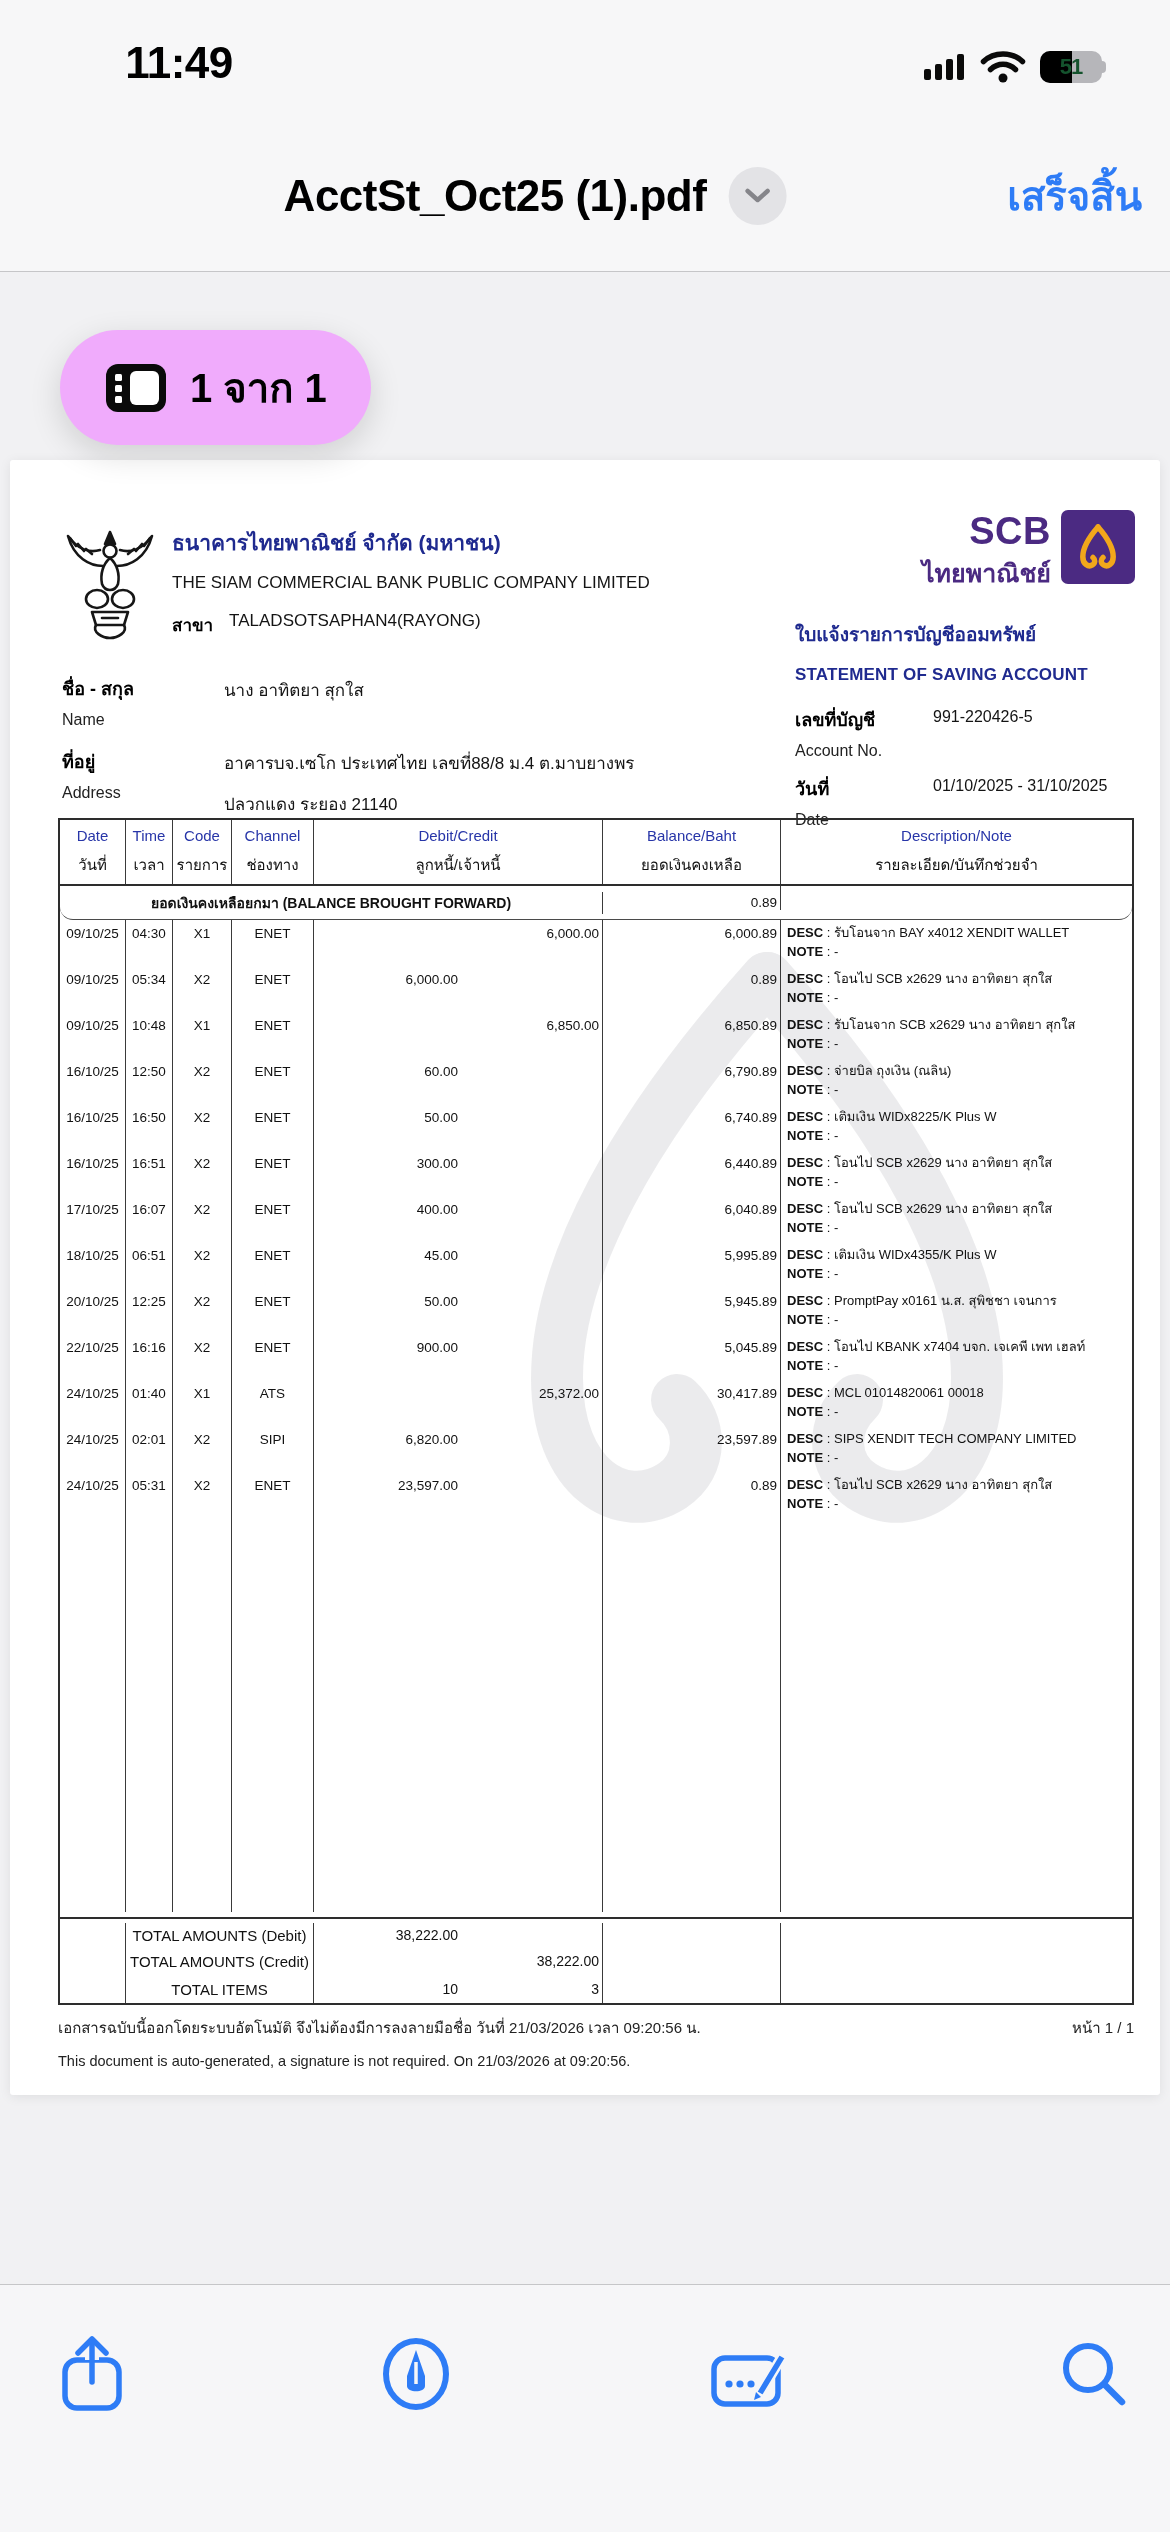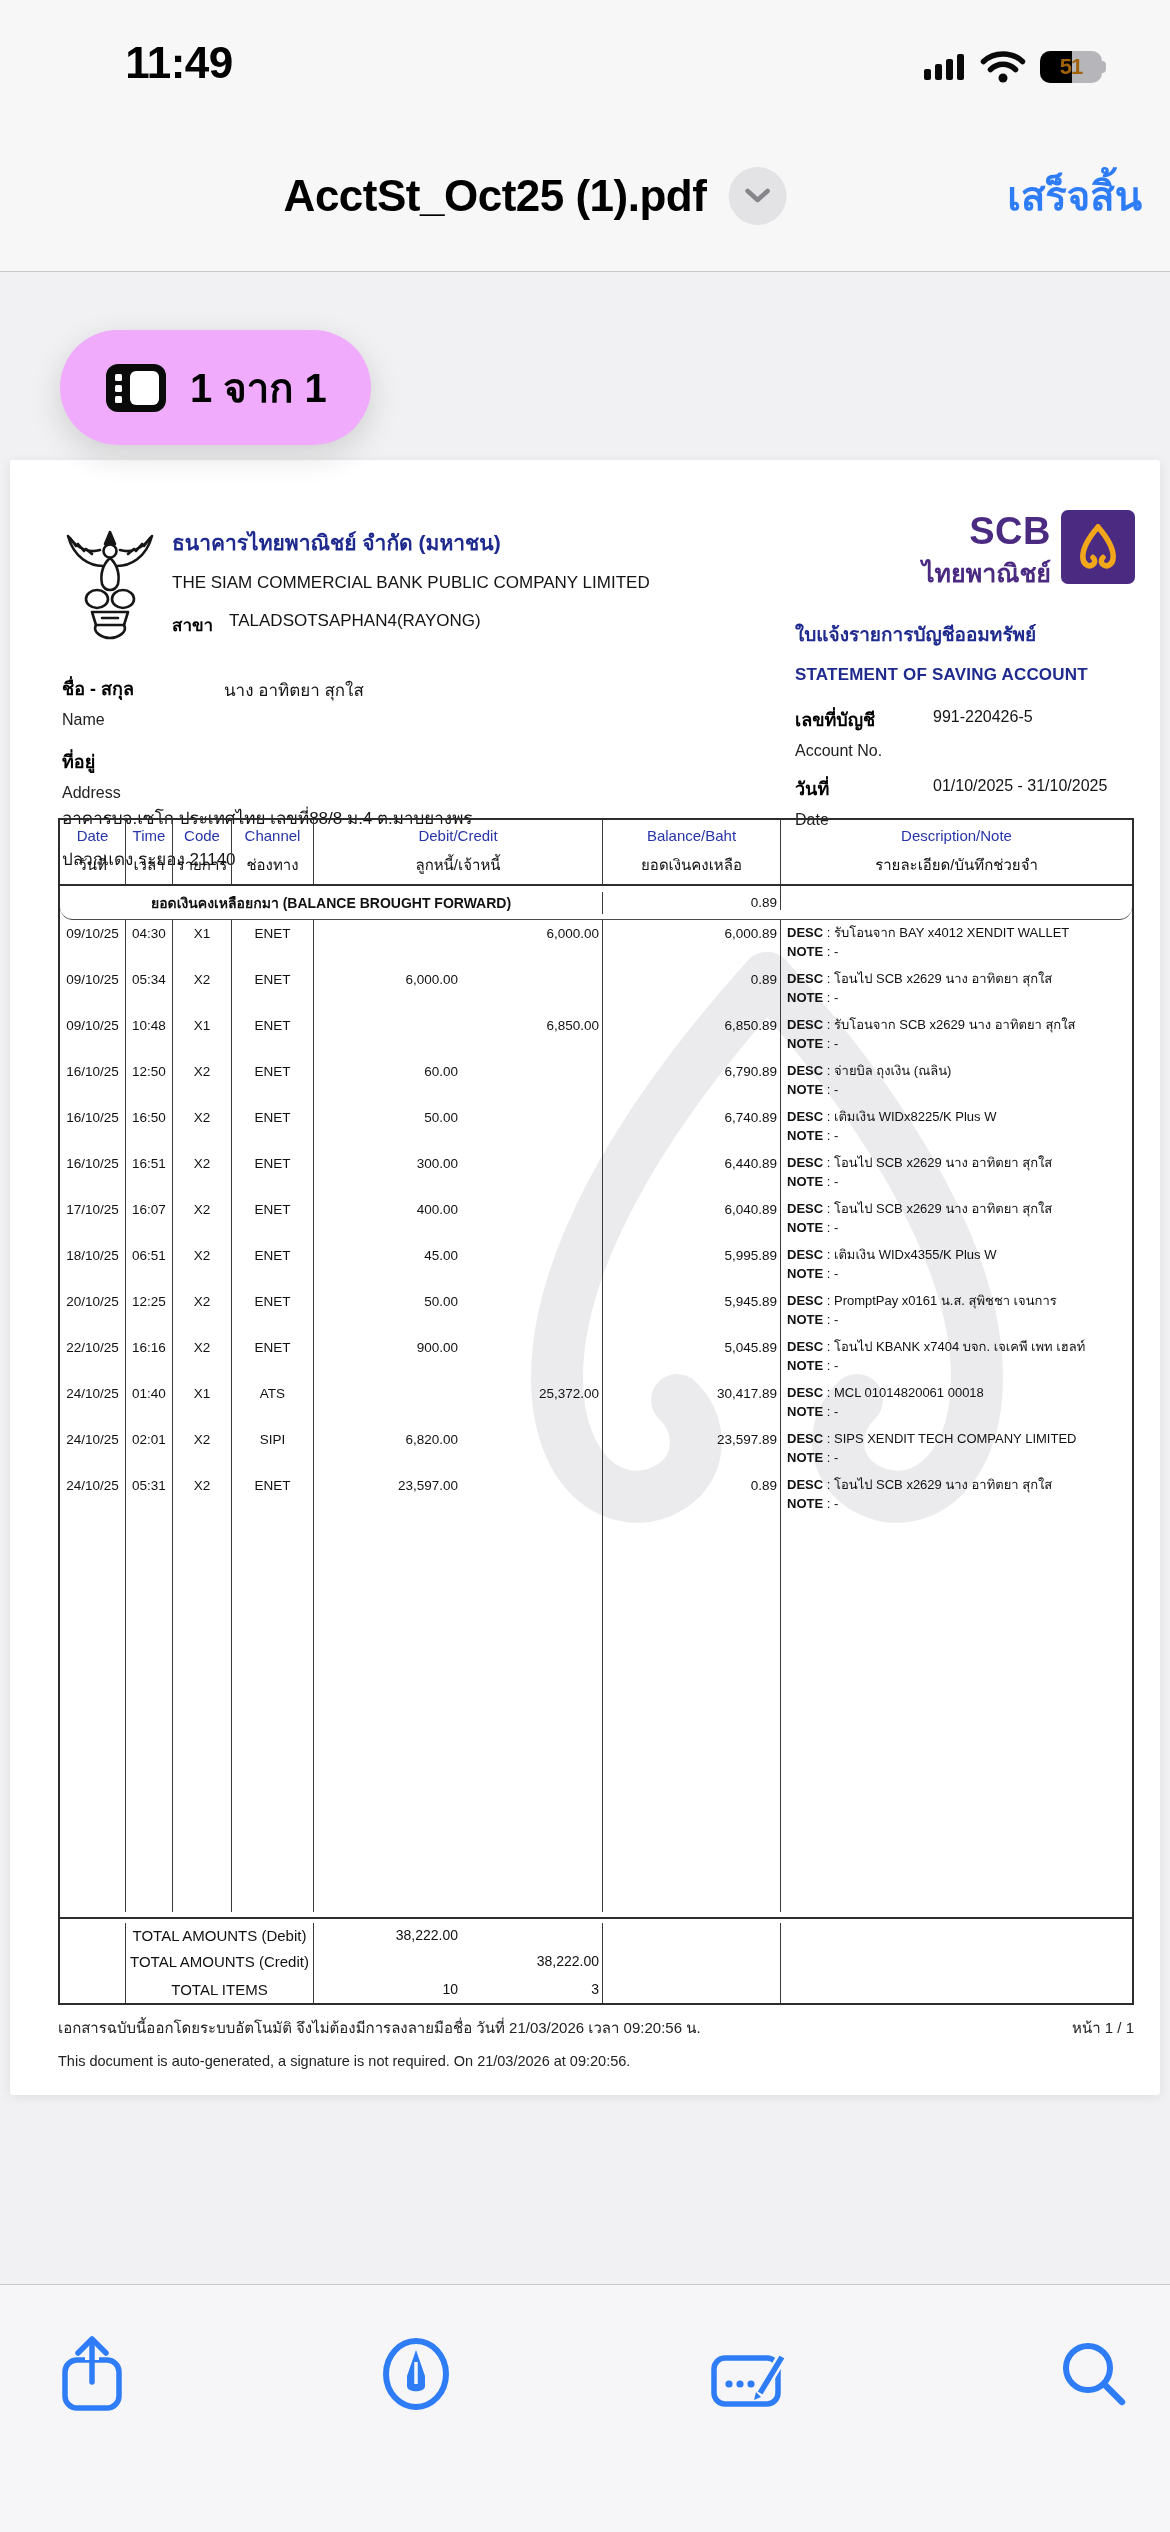--- a/index.html
+++ b/index.html
@@ -16,21 +16,21 @@
   body{font-family:"Liberation Sans",sans-serif;background:#f1f1f3;-webkit-font-smoothing:antialiased;}
   .screen{position:relative;width:1170px;height:2532px;}
 
   
   .statusbar{position:absolute;top:0;left:0;right:0;height:120px;background:#f7f7f8;z-index:30;}
   .s-time{position:absolute;left:94px;top:38px;width:170px;text-align:center;font-size:44px;font-weight:700;color:#000;letter-spacing:-.5px;}
   .s-icons{position:absolute;right:64px;top:50px;display:flex;align-items:center;gap:14px;}
   .batt{position:relative;width:66px;height:32px;}
   .batt-body{position:absolute;left:0;top:0;width:62px;height:32px;border-radius:10px;overflow:hidden;background:#b6b6ba;}
   .batt-fill{position:absolute;left:0;top:0;bottom:0;width:52%;background:#000;}
-  .batt-txt{position:absolute;left:0;top:0;width:62px;height:32px;display:flex;align-items:center;justify-content:center;font-size:22px;font-weight:700;color:#a16207;letter-spacing:-1px;}
+  .batt-txt{position:absolute;left:0;top:0;width:62px;height:32px;display:flex;align-items:center;justify-content:center;font-size:22px;font-weight:700;color:#14532d;letter-spacing:-1px;}
   .batt-cap{position:absolute;right:0;top:10px;width:4px;height:12px;border-radius:0 4px 4px 0;background:#b6b6ba;}
 
   
   .navbar{position:absolute;top:120px;left:0;right:0;height:152px;background:#f7f7f8;z-index:30;border-bottom:1px solid var(--hairline);}
   .titlegroup{position:absolute;left:50%;top:0;height:152px;transform:translateX(calc(-50% - 50px));display:flex;align-items:center;gap:22px;}
   .navtitle{font-size:44px;font-weight:700;color:#000;letter-spacing:-.5px;white-space:nowrap;}
   .chev{width:58px;height:58px;border-radius:50%;background:#e3e3e6;border:none;display:flex;align-items:center;justify-content:center;cursor:pointer;}
   .done{position:absolute;right:28px;top:0;height:152px;background:none;border:none;font-family:inherit;font-size:40px;font-weight:600;color:var(--accent-blue);cursor:pointer;}
 
   
@@ -206,21 +206,21 @@
             </div>
           </div>
         </div>
         <div class="info-row">
           <div class="lblcol">
             <div class="lbl-th">ชื่อ - สกุล</div>
             <div class="lbl-en">Name</div>
           </div>
           <div class="val">นาง อาทิตยา สุกใส</div>
         </div>
-        <div class="info-row" style="margin-top:18px;flex-direction:column;">
+        <div class="info-row" style="margin-top:18px;">
           <div class="lblcol">
             <div class="lbl-th">ที่อยู่</div>
             <div class="lbl-en">Address</div>
           </div>
           <div class="val">
             <div>อาคารบจ.เซโก ประเทศไทย เลขที่88/8 ม.4 ต.มาบยางพร</div>
             <div class="v2">ปลวกแดง ระยอง 21140</div>
           </div>
         </div>
       </div>

